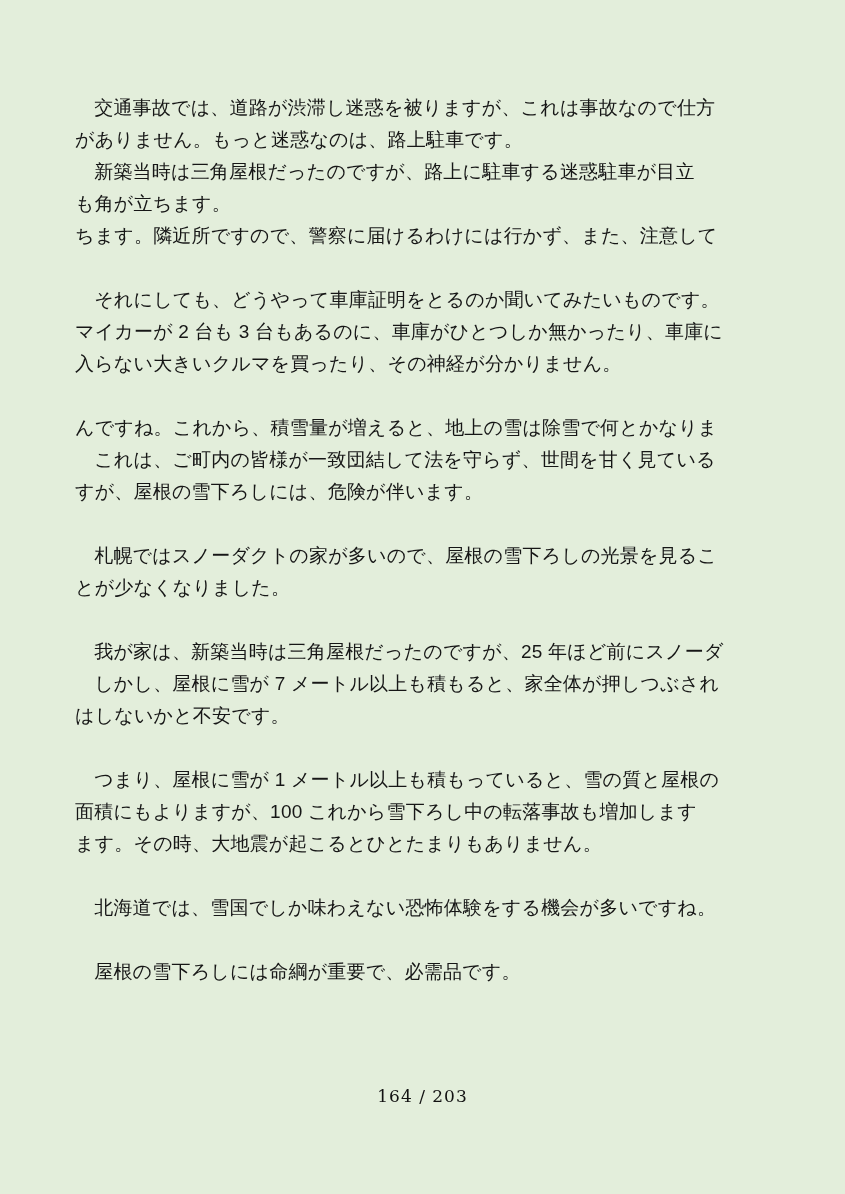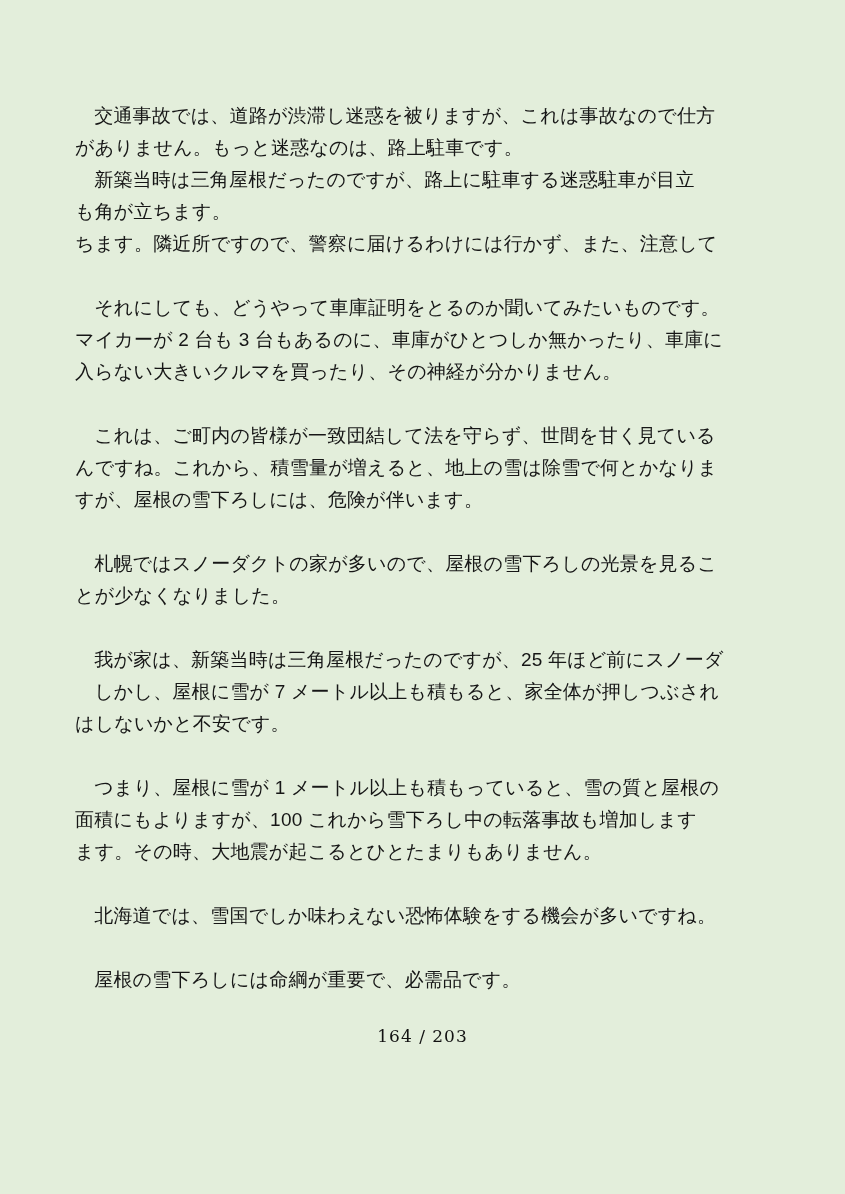--- a/index.html
+++ b/index.html
@@ -15,35 +15,35 @@
   .page {
     position: relative;
     width: 845px;
     height: 1194px;
     background: #e3eedb;
     font-family: "Liberation Sans", "DejaVu Sans", sans-serif;
   }
   .text-block {
     position: absolute;
     left: 75px;
-    top: 100px;
+    top: 92px;
     width: 670px;
   }
   .line {
     height: 32px;
     line-height: 32px;
     font-size: 19px;
     letter-spacing: 0.2px;
     white-space: pre;
     color: #161616;
     font-family: "Liberation Sans", "DejaVu Sans", sans-serif;
   }
   .footer {
     position: absolute;
-    top: 1026px;
+    top: 1086px;
     left: 0;
     width: 845px;
     text-align: center;
   }
   .page-number {
     font-family: "DejaVu Serif", "Liberation Serif", serif;
     font-size: 17px;
     letter-spacing: 1px;
     color: #111111;
   }
@@ -56,22 +56,22 @@
       <div class="line">　交通事故では、道路が渋滞し迷惑を被りますが、これは事故なので仕方</div>
       <div class="line">がありません。もっと迷惑なのは、路上駐車です。</div>
       <div class="line">　新築当時は三角屋根だったのですが、路上に駐車する迷惑駐車が目立</div>
       <div class="line">も角が立ちます。</div>
       <div class="line">ちます。隣近所ですので、警察に届けるわけには行かず、また、注意して</div>
       <div class="line">&nbsp;</div>
       <div class="line">　それにしても、どうやって車庫証明をとるのか聞いてみたいものです。</div>
       <div class="line">マイカーが 2 台も 3 台もあるのに、車庫がひとつしか無かったり、車庫に</div>
       <div class="line">入らない大きいクルマを買ったり、その神経が分かりません。</div>
       <div class="line">&nbsp;</div>
+      <div class="line">んですね。これから、積雪量が増えると、地上の雪は除雪で何とかなりま</div>
       <div class="line">　これは、ご町内の皆様が一致団結して法を守らず、世間を甘く見ている</div>
-      <div class="line">んですね。これから、積雪量が増えると、地上の雪は除雪で何とかなりま</div>
       <div class="line">すが、屋根の雪下ろしには、危険が伴います。</div>
       <div class="line">&nbsp;</div>
       <div class="line">　札幌ではスノーダクトの家が多いので、屋根の雪下ろしの光景を見るこ</div>
       <div class="line">とが少なくなりました。</div>
       <div class="line">&nbsp;</div>
       <div class="line">　我が家は、新築当時は三角屋根だったのですが、25 年ほど前にスノーダ</div>
       <div class="line">　しかし、屋根に雪が 7 メートル以上も積もると、家全体が押しつぶされ</div>
       <div class="line">はしないかと不安です。</div>
       <div class="line">&nbsp;</div>
       <div class="line">　つまり、屋根に雪が 1 メートル以上も積もっていると、雪の質と屋根の</div>

